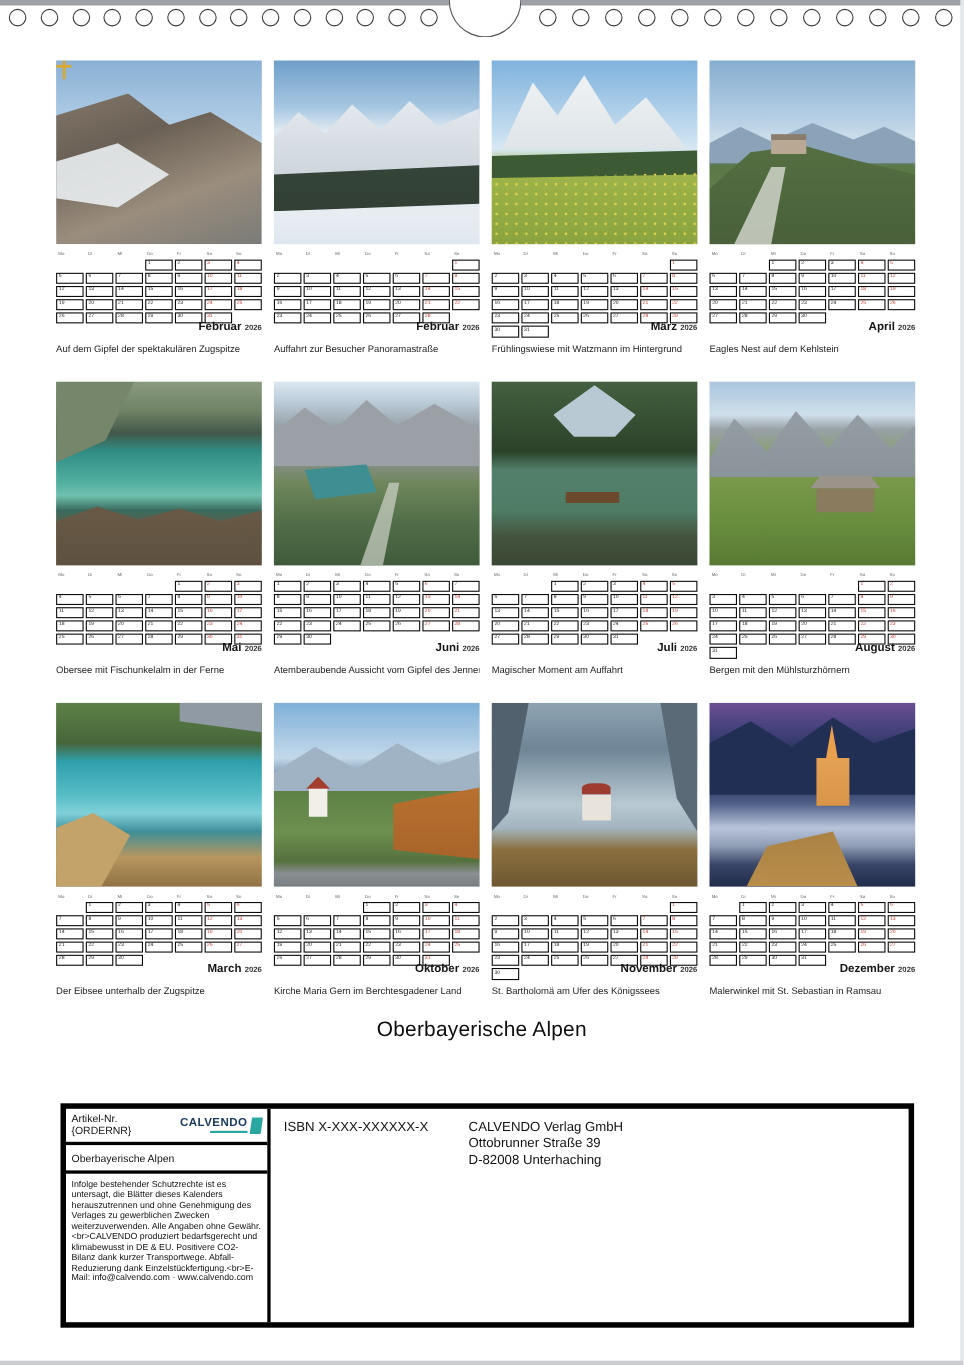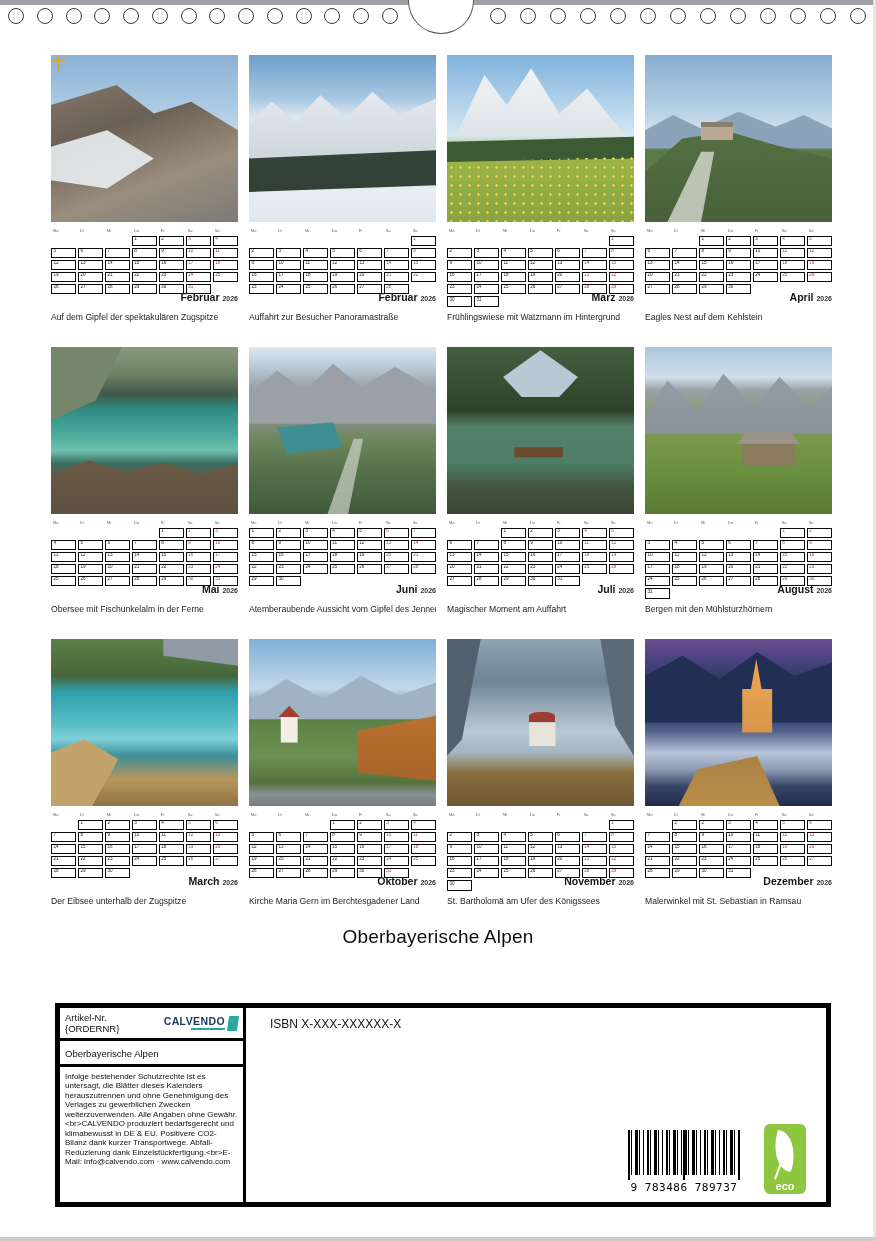--- a/index.html
+++ b/index.html
@@ -105,21 +105,21 @@
            border:5px solid #000;box-sizing:border-box;display:flex;background:#fff;}
   .ib-left{width:186px;border-right:3px solid #000;display:flex;flex-direction:column;box-sizing:border-box;}
   .ib-artikel{height:33px;border-bottom:3px solid #000;display:flex;align-items:center;
               justify-content:space-between;padding:0 5px;font-size:9.5px;box-sizing:border-box;}
   .calvendo{display:flex;align-items:flex-start;gap:3px;}
   .calvendo .word{font-weight:bold;font-size:10.5px;letter-spacing:.4px;color:#16395f;line-height:1;}
   .calvendo .tag{width:34px;height:2px;background:#2aa7a0;margin:1.5px 0 0 auto;}
   .calvendo .flag{width:10px;height:15px;background:#2aa7a0;transform:skewX(-8deg);border-radius:1px;}
   .ib-series{height:26px;border-bottom:3px solid #000;padding:7px 5px 0;font-size:9.5px;box-sizing:border-box;}
   .ib-legal{flex:1;padding:5px;font-size:8px;line-height:1.18;color:#101010;}
-  .ib-right{flex:1;position:relative;padding:9px 12px;box-sizing:border-box;margin-left:12px;}
+  .ib-right{flex:1;position:relative;padding:9px 12px;box-sizing:border-box;}
   .ib-toprow{display:flex;}
   .isbn{font-size:12px;width:168px;}
   .publisher{font-size:12px;line-height:1.25;}
   .webdesc{margin-top:13px;font-size:9px;line-height:1.22;max-width:305px;}
   .webdesc .site{margin-bottom:0;}
   .barcode-area{position:absolute;right:20px;bottom:8px;display:flex;align-items:flex-end;gap:24px;}
   .barcode{display:flex;flex-direction:column;align-items:center;}
   .bars{width:112px;height:45px;position:relative;
         background:repeating-linear-gradient(90deg,#000 0 2px,#fff 2px 3px,#000 3px 4px,#fff 4px 7px,
                    #000 7px 10px,#fff 10px 11px,#000 11px 12px,#fff 12px 15px,#000 15px 16px,#fff 16px 19px);}
@@ -829,31 +829,21 @@
           </span>
           <span class="flag"></span>
         </span>
       </div>
       <div class="ib-series">Oberbayerische Alpen</div>
       <div class="ib-legal">Infolge bestehender Schutzrechte ist es untersagt, die Blätter dieses Kalenders herauszutrennen und ohne Genehmigung des Verlages zu gewerblichen Zwecken weiterzuverwenden. Alle Angaben ohne Gewähr.&lt;br&gt;CALVENDO produziert bedarfsgerecht und klimabewusst in DE &amp; EU. Positivere CO2-Bilanz dank kurzer Transportwege. Abfall-Reduzierung dank Einzelstückfertigung.&lt;br&gt;E-Mail: info@calvendo.com · www.calvendo.com</div>
     </div>
     <div class="ib-right">
       <div class="ib-toprow">
         <div class="isbn">ISBN X-XXX-XXXXXX-X</div>
+        <div class="publisher">
+          <div>CALVENDO Verlag GmbH</div>
+          <div>Ottobrunner Straße 39</div>
+          <div>D-82008 Unterhaching</div>
+        </div>
       </div>
-      <div class="barcode-area">
-        <div class="barcode">
-          <div class="bars">
-              <i class="g1"></i>
-              <i class="g2"></i>
-              <i class="g3"></i>
-            </div>
-          <div class="bdigits">9 783486 789737</div>
-        </div>
-        <div class="eco">
-          <span class="leaf"></span>
-          <span class="stem"></span>
-          <span class="txt">eco</span>
-        </div>
-      </div>
     </div>
   </div>
 </div>
 
 </body></html>

